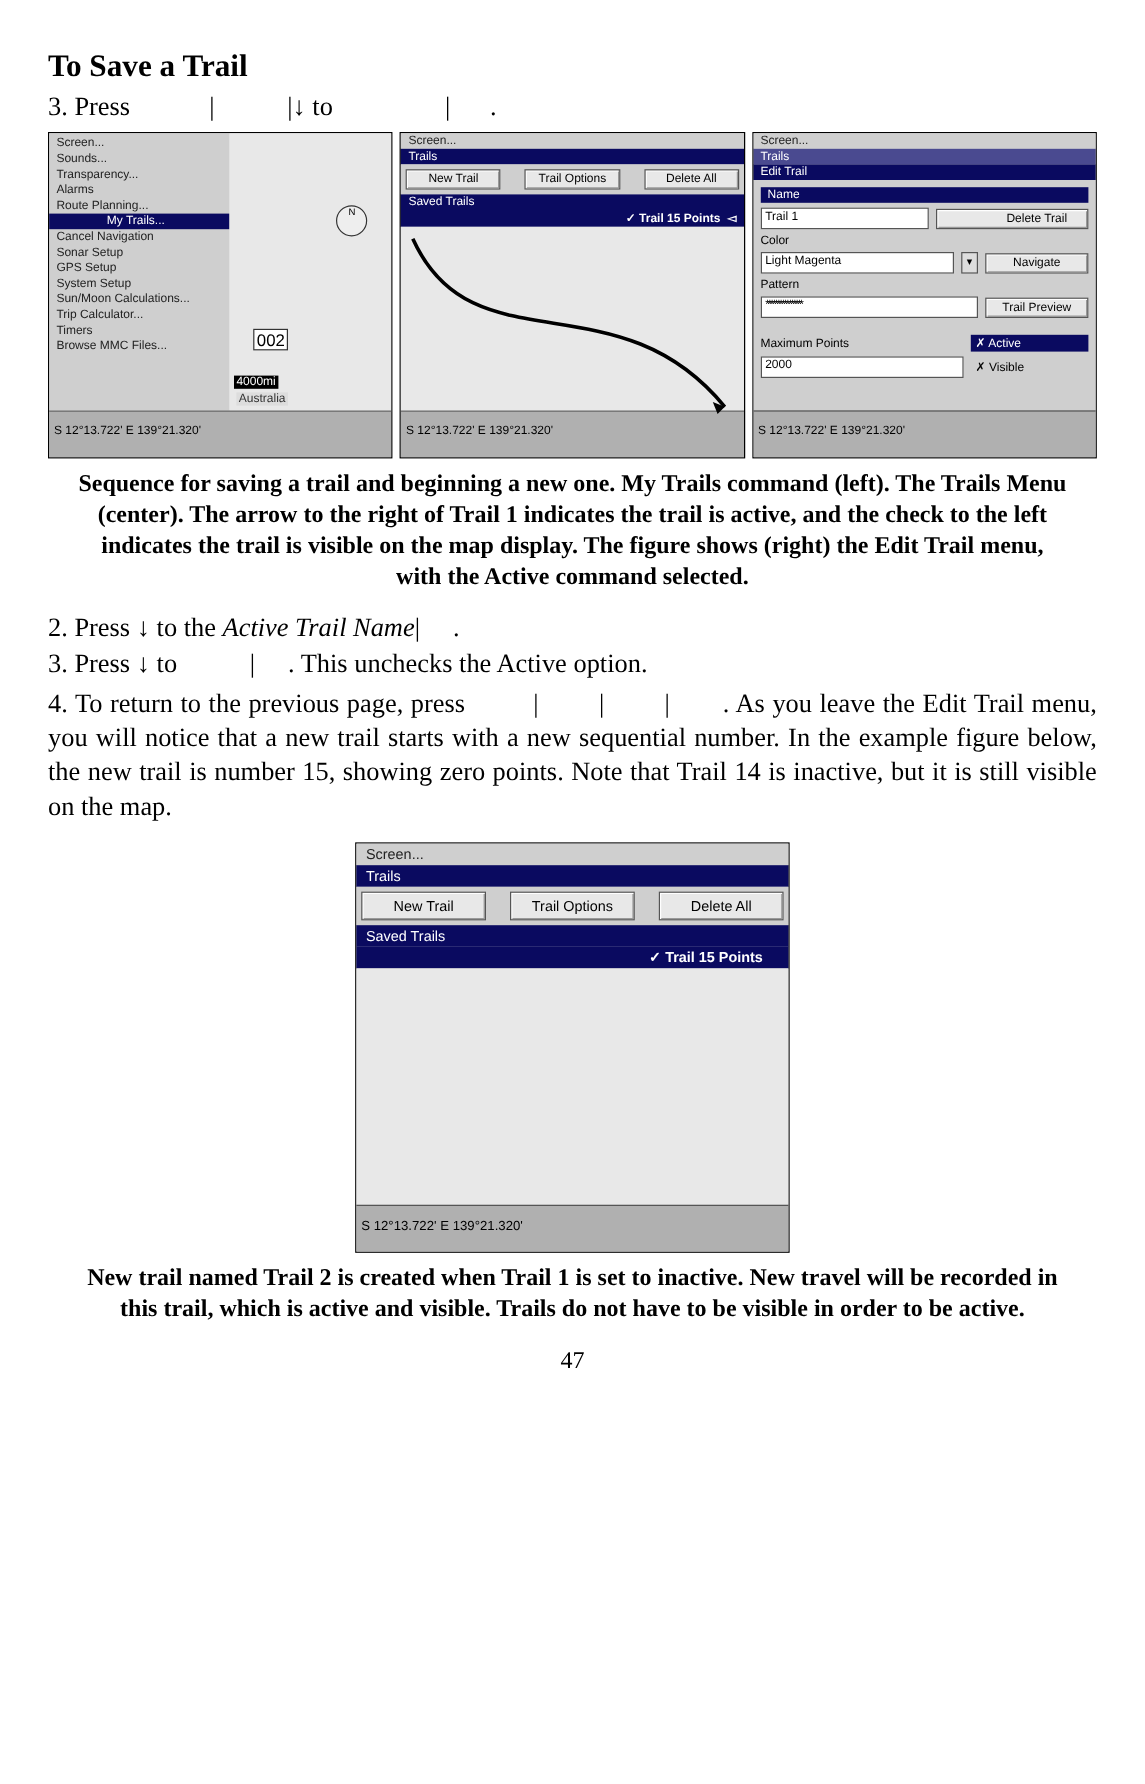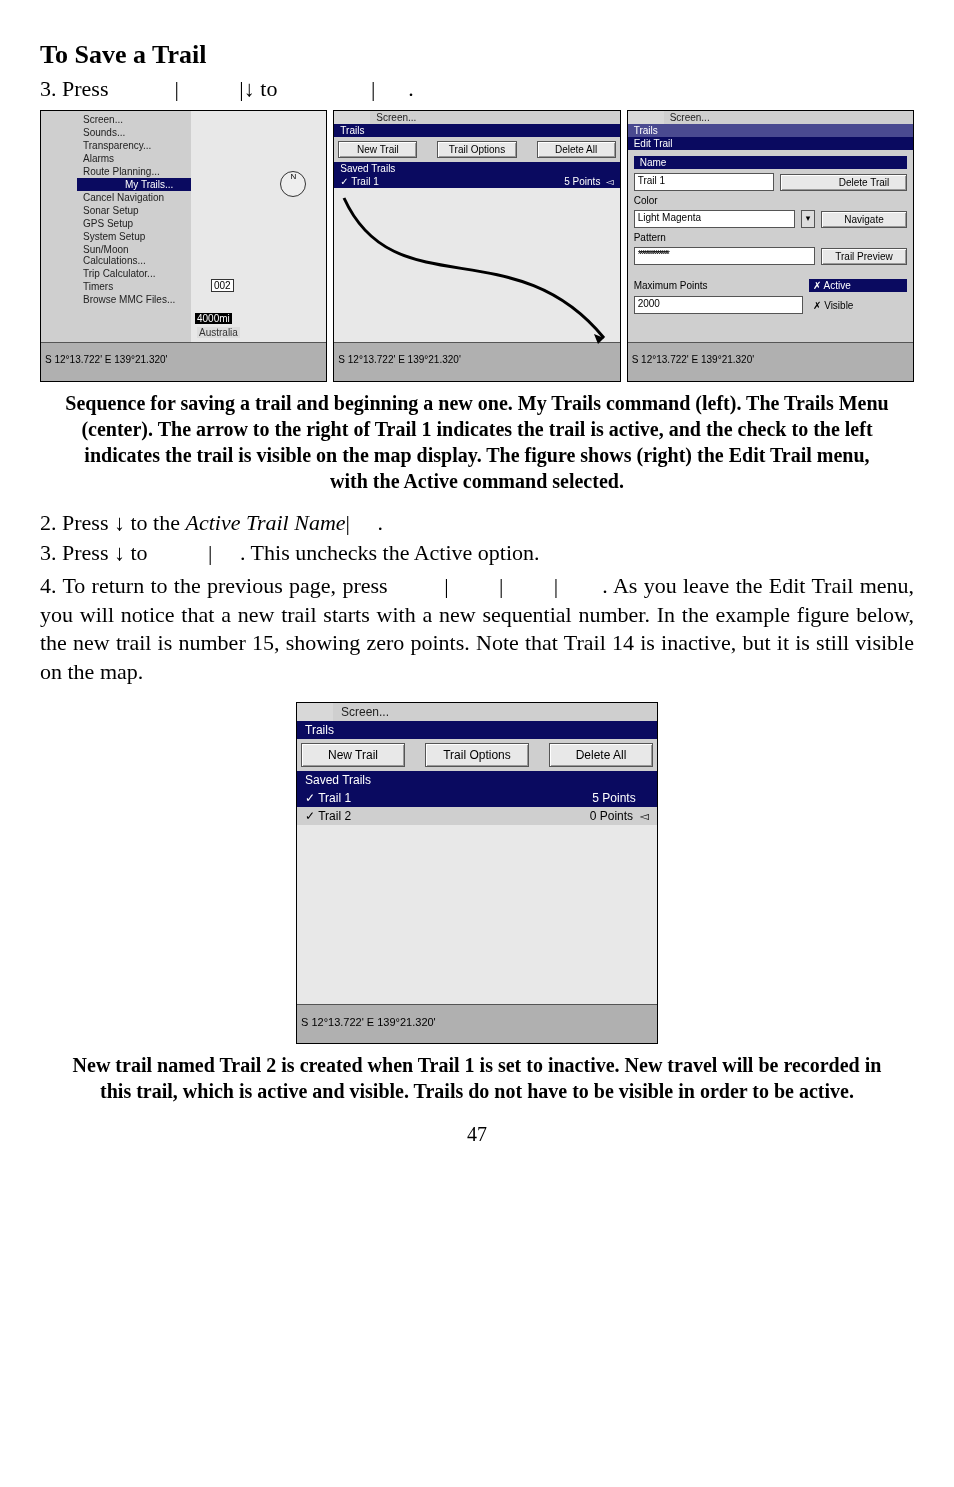--- a/index.html
+++ b/index.html
@@ -49,21 +49,20 @@
   }
   .menu-list {
     background: #cfcfcf;
     padding: 2px 0;
     flex: none;
   }
   .menu-item {
     padding: 1px 6px;
     font-size: 10px;
     color: #222;
-    margin-left: 36px;
   }
   .menu-item.sel {
     background: #0a0a60;
     color: #fff;
     padding-left: 48px;
   }
   .map-area {
     flex: 1;
     background: #e8e8e8;
     position: relative;
@@ -100,23 +99,24 @@
     text-align: center;
   }
   .sublabel {
     background: #0a0a60;
     color: #fff;
     padding: 1px 6px;
     font-size: 10px;
   }
   .trail-row {
     display: flex;
-    justify-content: space-between;
+    justify-content: flex-end;
     padding: 1px 6px;
     font-size: 10px;
+    font-weight: bold;
   }
   .trail-row.sel { background: #0a0a60; color: #fff; }
   .body-area {
     flex: 1; background: #e8e8e8;
   }
   .form-area {
     padding: 6px;
     background: #cfcfcf;
     flex: 1;
     display: flex;
@@ -197,21 +197,21 @@
         <div class="menu-item">Sonar Setup</div>
         <div class="menu-item">GPS Setup</div>
         <div class="menu-item">System Setup</div>
         <div class="menu-item">Sun/Moon Calculations...</div>
         <div class="menu-item">Trip Calculator...</div>
         <div class="menu-item">Timers</div>
         <div class="menu-item">Browse MMC Files...</div>
       </div>
       <div class="map-area">
         <div style="position:absolute; top:60px; right:20px; width:24px; height:24px; border:1px solid #333; border-radius:50%; font-size:8px; text-align:center; line-height:10px; background:#eee;"><span style="font-size:8px;">N</span></div>
-        <div style="position:absolute; bottom:50px; left:20px; background:#fff; border:1px solid #333; font-size:10px; padding:0 2px;">002</div>
+        <div style="position:absolute; bottom:50px; left:20px; background:#fff; border:1px solid #333; font-size:14px; padding:0 2px;">002</div>
         <div class="map-label" style="bottom:18px; left:4px; background:#000; color:#fff;">4000mi</div>
         <div class="map-label">Australia</div>
       </div>
     </div>
     <div class="statusbar">S   12°13.722'   E  139°21.320'</div>
   </div>
 
   <div class="shot shot2">
     <div class="menu-item" style="background:#cfcfcf;">Screen...</div>
     <div class="titlebar">Trails</div>
@@ -299,24 +299,20 @@
     <div class="btn-row">
       <div class="winbtn" style="font-size:12px; padding:4px;">New Trail</div>
       <div class="winbtn" style="font-size:12px; padding:4px;">Trail Options</div>
       <div class="winbtn" style="font-size:12px; padding:4px;">Delete All</div>
     </div>
     <div class="sublabel" style="font-size:12px; padding:2px 8px;">Saved Trails</div>
     <div class="trail-row sel" style="font-size:12px; padding:2px 8px;">
       <span>✓ Trail 1</span>
       <span><span>5 Points</span>&nbsp;&nbsp;&nbsp;&nbsp;</span>
     </div>
-    <div class="trail-row" style="font-size:12px; padding:2px 8px; background:#cfcfcf;">
-      <span>✓ Trail 2</span>
-      <span><span>0 Points</span>&nbsp;&nbsp;<span class="chev">◅</span></span>
-    </div>
     <div class="body-area"></div>
     <div class="statusbar" style="font-size:11px;">S   12°13.722'   E  139°21.320'</div>
   </div>
 </div>
 
 <div class="caption">New trail named Trail 2 is created when Trail 1 is set to inactive. New travel will be recorded in this trail, which is active and visible. Trails do not have to be visible in order to be active.</div>
 
 <div class="page-num">47</div>
 
 </body></html>

